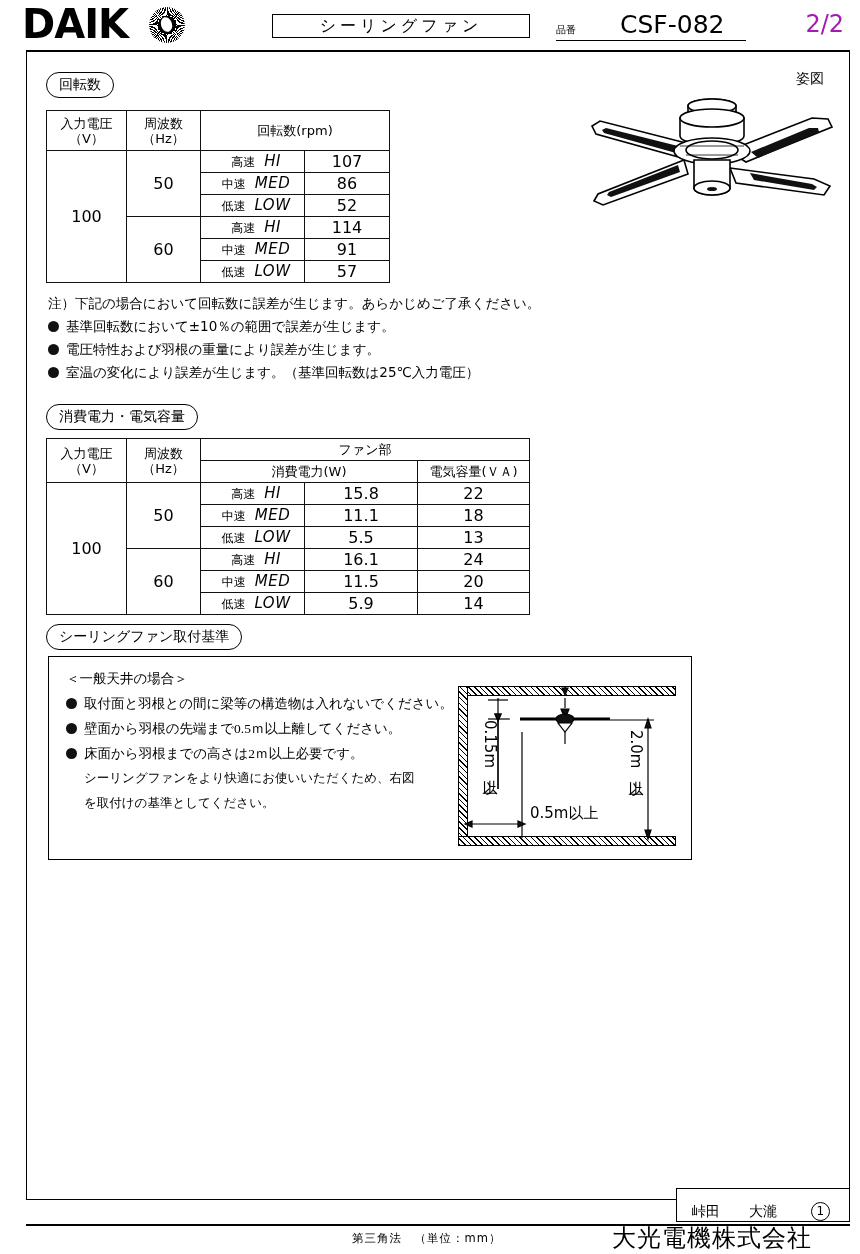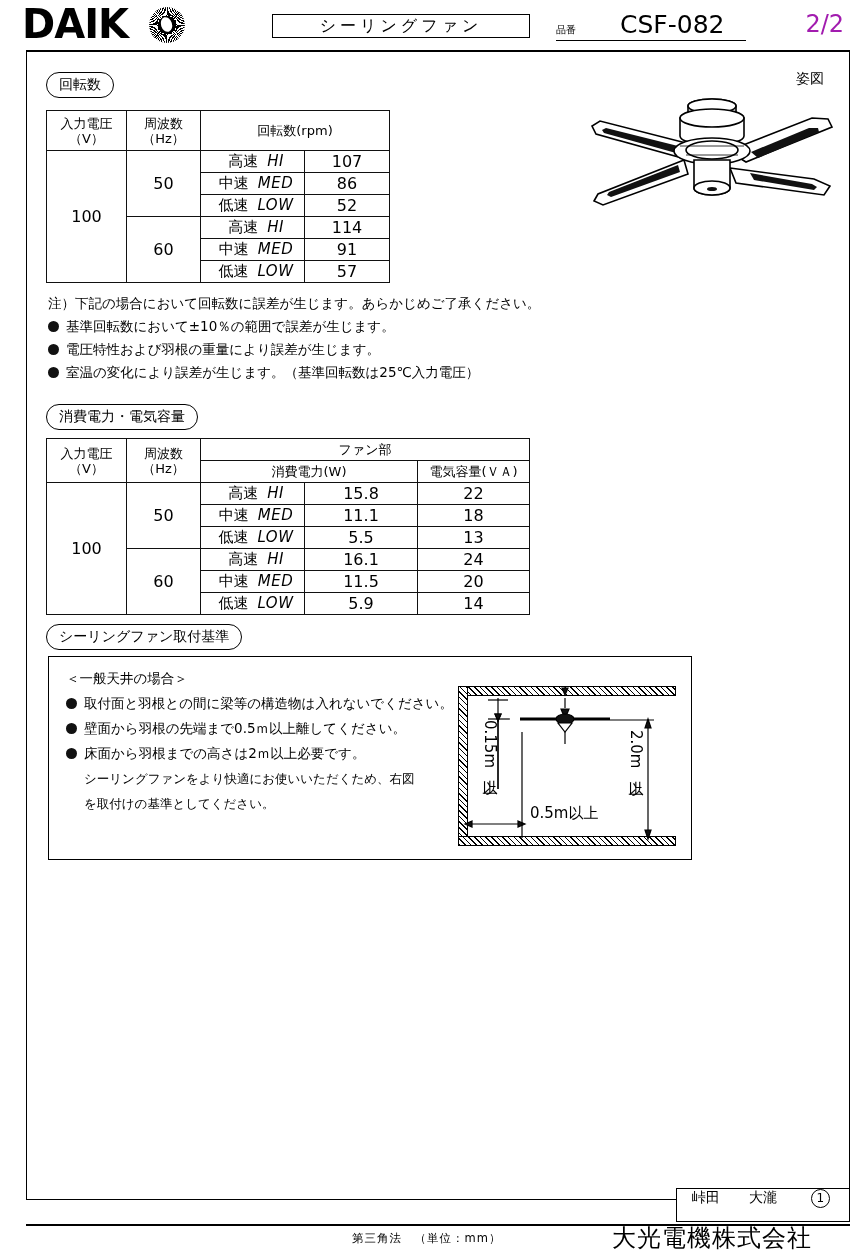--- a/index.html
+++ b/index.html
@@ -86,21 +86,21 @@
   table.spec td, table.spec th {
     border:1px solid #111;
     padding:0;
     text-align:center;
     font-weight:normal;
     vertical-align:middle;
     height:22px;
   }
   .hcell { font-size:13px; line-height:15px; padding:3px 0 !important; }
   .spd { text-align:left; padding-left:7px !important; font-size:13px; white-space:nowrap;}
-  .spd .jp { font-size:15px; }
+  .spd .jp { font-size:12px; }
   .spd .en { font-size:15px; margin-left:9px; letter-spacing:0.5px;font-style:italic;}
   .num { font-size:16px; }
   .bigv { font-size:16px; }
 
   
   .notes { position:absolute; font-size:13.5px; line-height:23px; }
   .notes .n-line { white-space:nowrap; }
   .bullet {
     display:inline-block; width:11px; height:11px; border-radius:50%;
     background:#111; margin-right:7px; vertical-align:-1px;
@@ -125,21 +125,21 @@
   }
   .vert { writing-mode:vertical-rl; }
 
   
   .fan-illus { position:absolute; }
   .sugata { position:absolute; font-size:14px; }
 
   
   .sign-box {
     position:absolute; border:1.5px solid #000; background:#fff;
-    display:flex; align-items:flex-start; font-size:14px;
+    display:flex; align-items:flex-end; font-size:14px;
   }
   .sign-cell { flex:1; text-align:center; }
   .circled {
     display:inline-block; width:19px; height:19px; line-height:17px;
     border:1px solid #000; border-radius:50%; font-size:12px; text-align:center;
   }
   .footer-rule { position:absolute; left:26px; top:1224px; width:824px; height:1.5px; background:#000; }
   .foot-left { position:absolute; left:352px; top:1231px; font-size:11.5px; letter-spacing:1px;}
   .foot-company { position:absolute; left:612px; top:1222px; font-size:24px; letter-spacing:1px;}
 </style>
@@ -343,21 +343,21 @@
         <td class="num">5.9</td>
         <td class="num">14</td>
       </tr>
     </tbody>
   </table>
 
   <div class="pill" style="left:46px; top:624px;">シーリングファン取付基準</div>
 
   <div class="install-box" style="left:48px; top:656px; width:644px; height:204px;"></div>
 
-  <div class="install-text" style="left:66px; top:666px;">
+  <div class="install-text" style="left:66px; top:666px;font-family:Liberation Serif, serif;">
     <div>＜一般天井の場合＞</div>
     <div>
       <span class="bullet"></span><span>取付面と羽根との間に梁等の構造物は入れないでください。</span>
     </div>
     <div>
       <span class="bullet"></span><span>壁面から羽根の先端まで0.5ｍ以上離してください。</span>
     </div>
     <div>
       <span class="bullet"></span><span>床面から羽根までの高さは2ｍ以上必要です。</span>
     </div>

